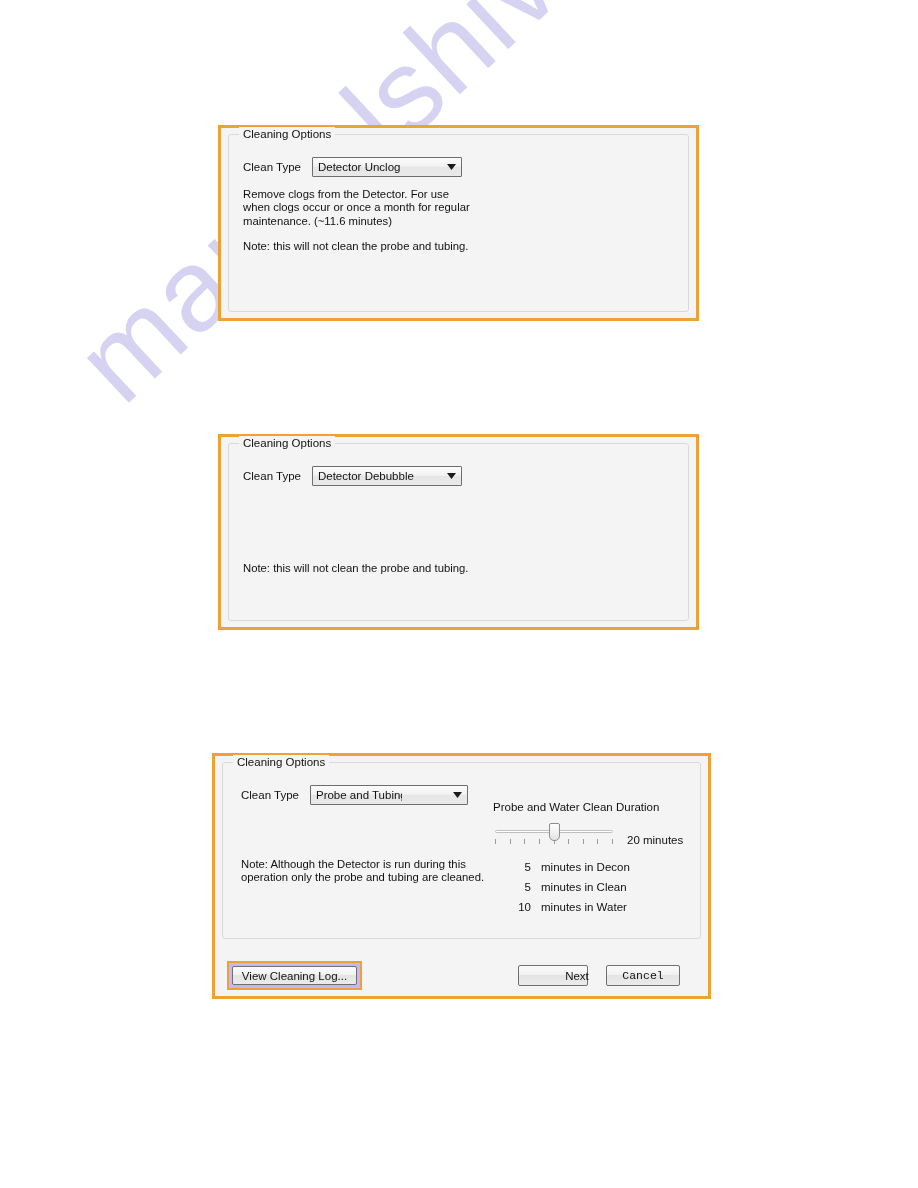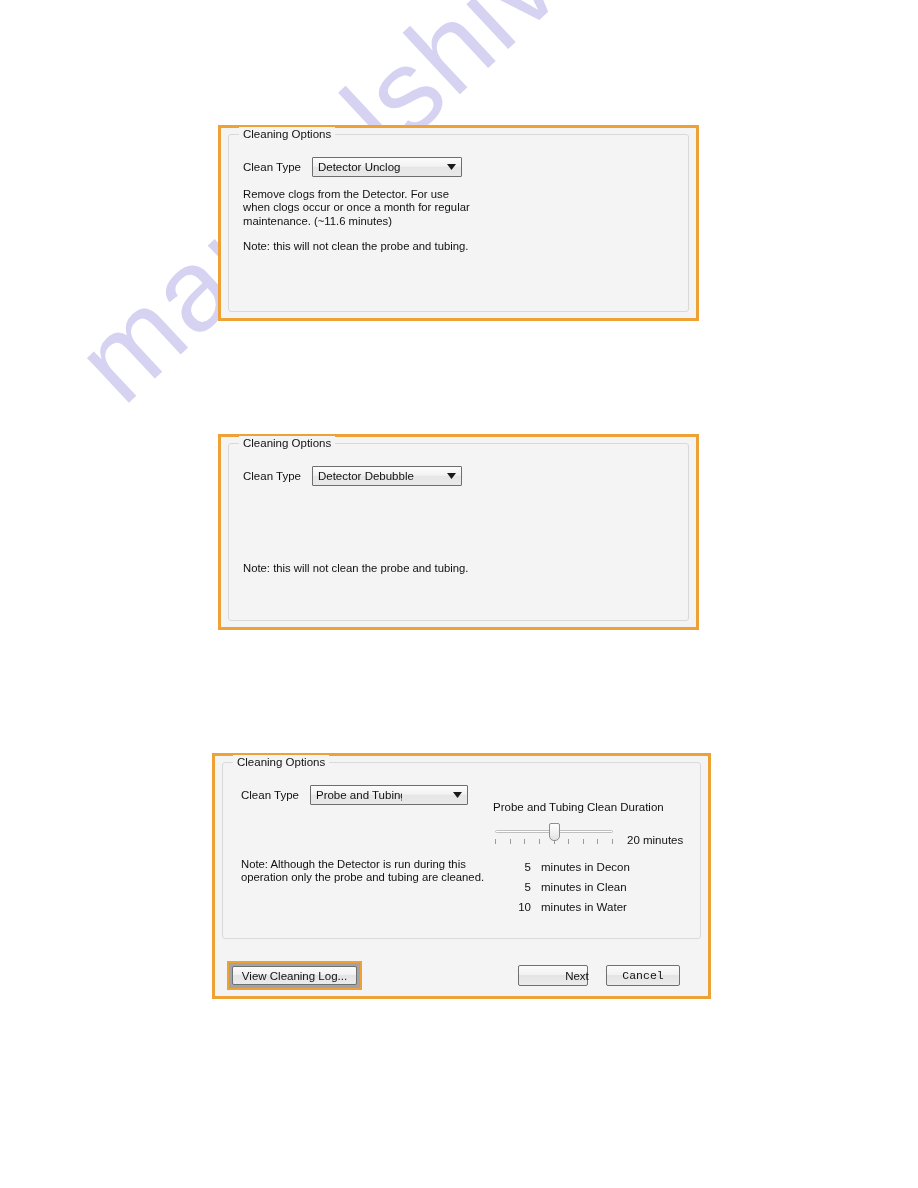--- a/index.html
+++ b/index.html
@@ -243,21 +243,21 @@
     display: flex;
     align-items: center;
     justify-content: center;
     cursor: default;
     white-space: nowrap;
   }
   .btn-focus-ring {
     position: absolute;
     box-sizing: border-box;
     border: 2px solid #eea236;
-    background: #a3a3a3;
+    background: #c4b5fd;
     padding: 3px;
   }
   #btn-view-log-ring { left: 5px;  top: 1px; width: 135px; height: 29px; }
   #btn-view-log { position: relative; left: 0; top: 0; width: 100%; height: 100%; }
   #btn-next   { right: 113px; top: 5px; width: 70px; padding-left: 48px; }
   #btn-cancel { right: 21px;  top: 5px; width: 74px; font-family: Liberation Mono, monospace; }
 </style>
 </head>
 <body>
 
@@ -315,21 +315,21 @@
           <span class="combo-arrow">
             <svg width="9" height="6" viewBox="0 0 9 6">
                 <path d="M0 0 L9 0 L4.5 6 Z" fill="#1a1a1a"></path>
               </svg>
           </span>
         </div>
       </div>
       <div class="desc note">Note: Although the Detector is run during this operation only the probe and tubing are cleaned.</div>
 
       <div class="duration-block">
-        <div class="duration-title">Probe and Tubing Clean Duration</div>
+        <div class="duration-title">Probe and Water Clean Duration</div>
         <div class="slider-row">
           <div class="slider">
             <div class="slider-track"></div>
             <div class="slider-ticks" id="slider-ticks">
                 <span></span>
                 <span></span>
                 <span></span>
                 <span></span>
                 <span></span>
                 <span></span>

